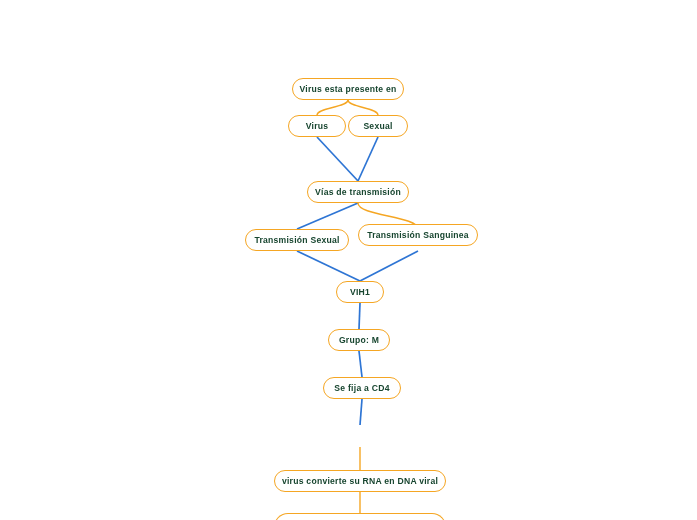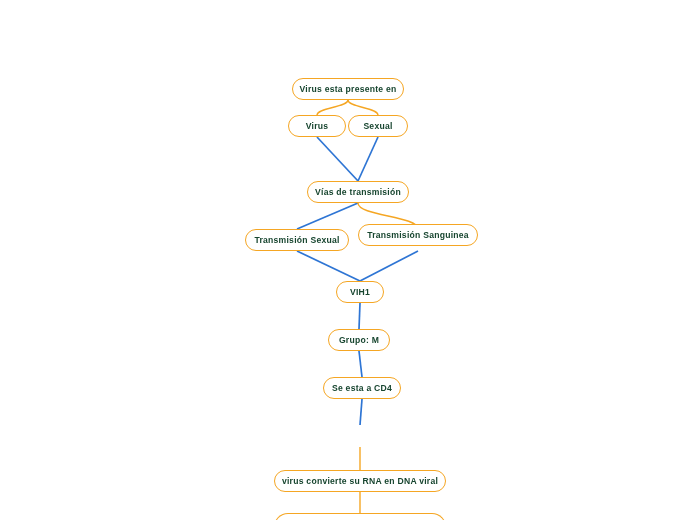--- a/index.html
+++ b/index.html
@@ -87,21 +87,21 @@
     <div class="node" style="left: 418px; top: 235px; width: 120px;">
       <span>Transmisión Sanguinea</span>
     </div>
     <div class="node" style="left: 360px; top: 292px; width: 48px;">
       <span>VIH1</span>
     </div>
     <div class="node" style="left: 359px; top: 340px; width: 62px;">
       <span>Grupo: M</span>
     </div>
     <div class="node" style="left: 362px; top: 388px; width: 78px;">
-      <span>Se esta a CD4</span>
+      <span>Se fija a CD4</span>
     </div>
     <div class="node" style="left: 360px; top: 481px; width: 172px;">
       <span>virus convierte su RNA en DNA viral</span>
     </div>
     <div class="node cut" style="left: 360px; top: 524px; width: 172px;">
       <span></span>
     </div>
   </div>
 
 </body></html>

